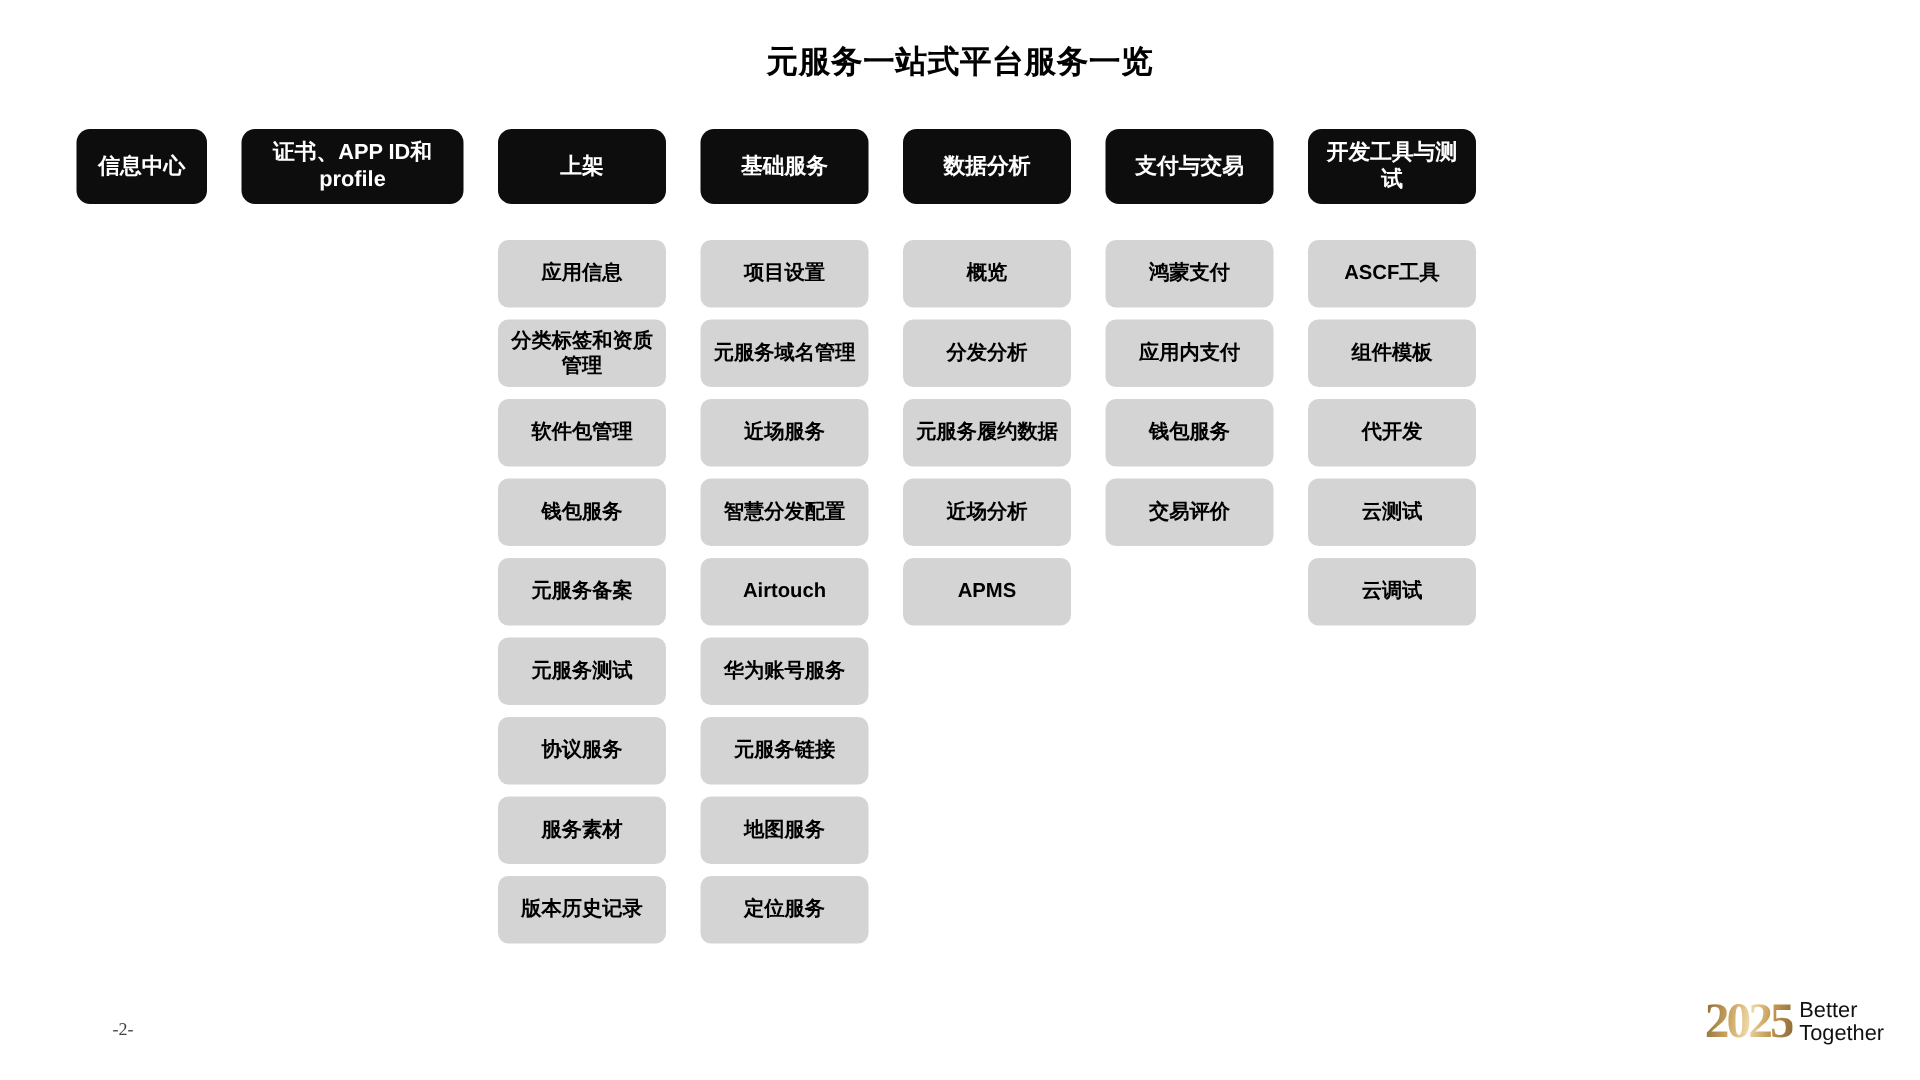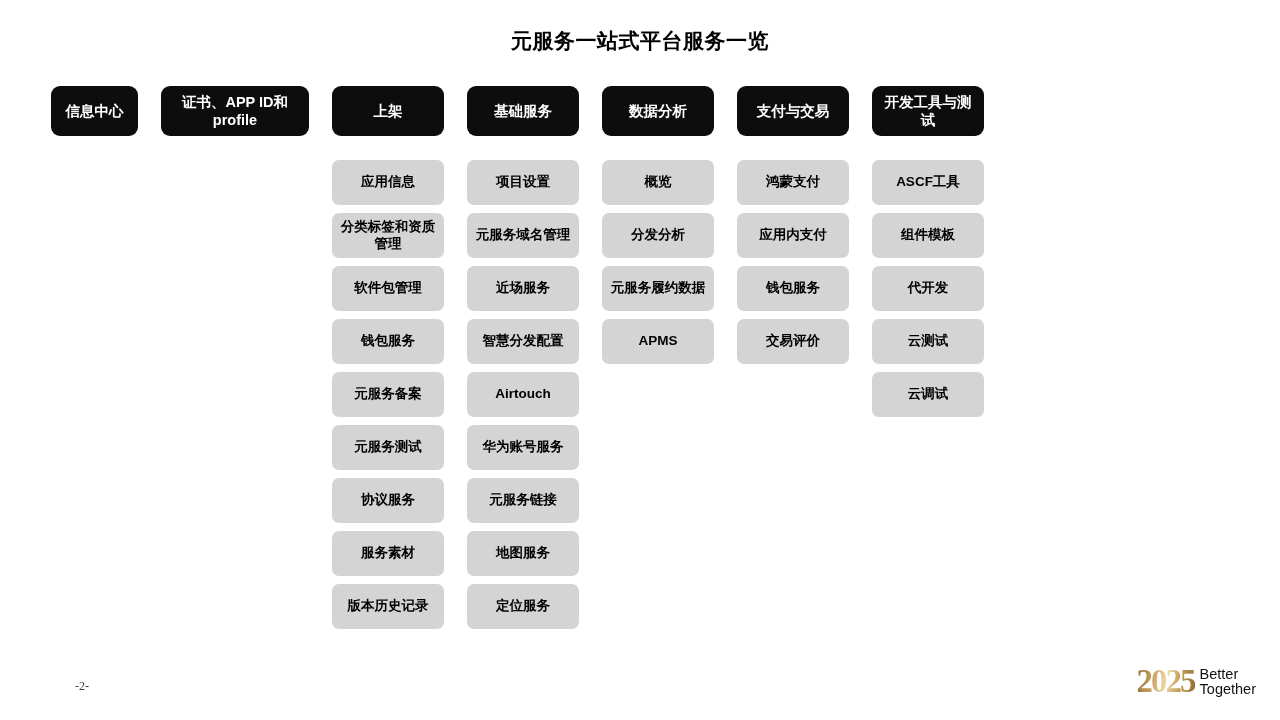--- a/index.html
+++ b/index.html
@@ -149,20 +149,21 @@
           <div class="item w-std">地图服务</div>
           <div class="item w-std">定位服务</div>
         </div>
       </div>
       <div class="column">
         <div class="col-header w-std">数据分析</div>
         <div class="col-items">
           <div class="item w-std">概览</div>
           <div class="item w-std">分发分析</div>
           <div class="item w-std">元服务履约数据</div>
+          <div class="item w-std">近场分析</div>
           <div class="item w-std">APMS</div>
         </div>
       </div>
       <div class="column">
         <div class="col-header w-std">支付与交易</div>
         <div class="col-items">
           <div class="item w-std">鸿蒙支付</div>
           <div class="item w-std">应用内支付</div>
           <div class="item w-std">钱包服务</div>
           <div class="item w-std">交易评价</div>

